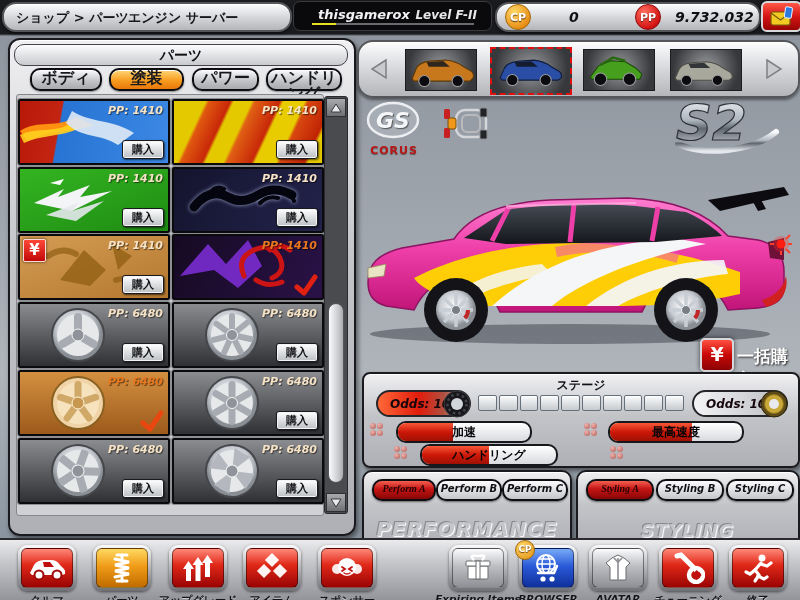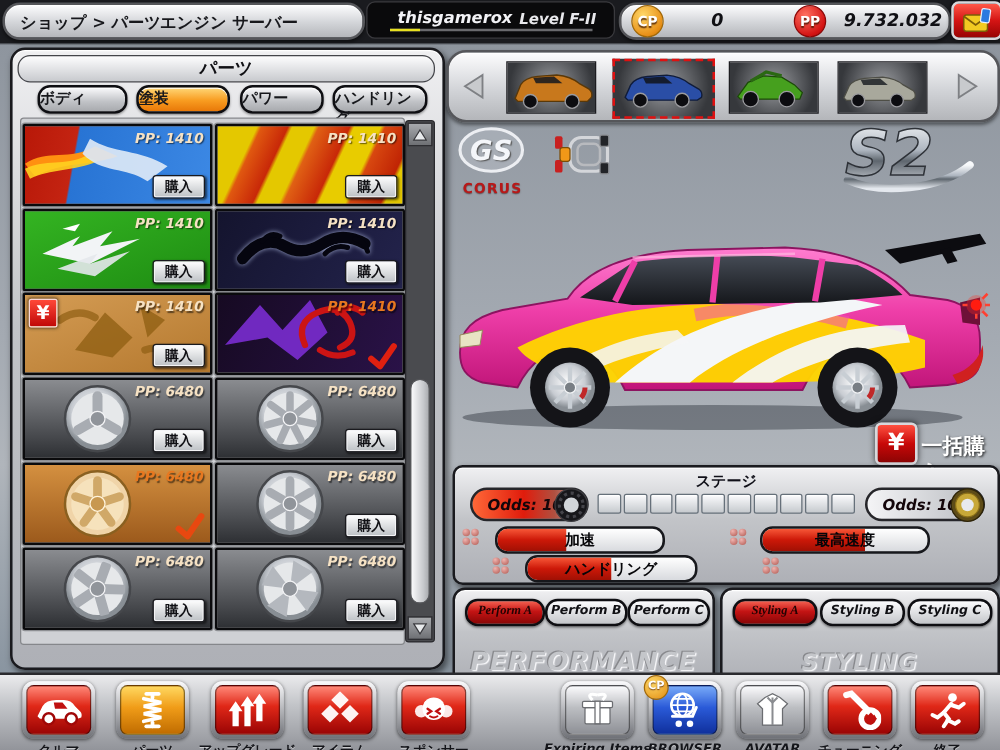--- a/index.html
+++ b/index.html
@@ -21,21 +21,21 @@
   .coin.cp{left:8px;background:radial-gradient(circle at 35% 30%,#ffd868,#e89018 70%,#c07008);border:1px solid #a06808;}
   .coin.pp{left:138px;background:radial-gradient(circle at 35% 30%,#ff7060,#d41414 70%,#9c0808;);border:1px solid #8c0808;background:radial-gradient(circle at 35% 30%,#ff7060,#d41414 70%,#9c0808);}
   .cur-val{font:italic 900 14px "DejaVu Sans",sans-serif;color:#101014;top:5px;}
   .mail-btn{left:761px;top:1px;width:37px;height:27px;border-radius:6px;border:2px solid #d8d8dc;background:linear-gradient(180deg,#ff5848,#d41414 50%,#980404);box-shadow:0 0 4px rgba(0,0,0,.6);display:flex;align-items:center;justify-content:center;}
   
   .panel{background:linear-gradient(180deg,#f0f0f2,#c2c4c8 45%,#aeb0b6);border:2px solid #1a1a1e;border-radius:12px;box-shadow:2px 3px 5px rgba(0,0,0,.5),inset 0 1px 0 #fff;}
   #parts-panel{left:8px;top:38px;width:344px;height:494px;}
   .pp-title{left:4px;top:4px;width:332px;height:20px;background:linear-gradient(180deg,#fdfdfe,#c8cace);border:1px solid #44454a;border-radius:10px;
     font-weight:bold;font-size:14px;color:#101014;text-align:center;line-height:20px;}
   .tab{height:19px;border:2px solid #0e0e12;border-radius:10px;background:linear-gradient(180deg,#fbfbfd,#c0c2c6 60%,#a8aaae);
-    font-weight:bold;font-size:12px;color:#17181c;text-align:left;line-height:16px;box-shadow:inset 0 1px 0 #fff,0 1px 2px rgba(0,0,0,.4);cursor:pointer;}
+    font-weight:bold;font-size:16px;color:#17181c;text-align:center;line-height:16px;box-shadow:inset 0 1px 0 #fff,0 1px 2px rgba(0,0,0,.4);cursor:pointer;}
   .tab.on{background:linear-gradient(180deg,#ffd878,#f89c20 55%,#e87808);}
   .grid-bg{left:6px;top:54px;width:306px;height:420px;background:#cfd1d5;border:1px solid #85878b;border-radius:3px;}
   .card{position:absolute;width:148px;height:62px;border:2px solid #0a0a0c;border-radius:2px;overflow:hidden;background:#333;box-shadow:0 0 0 1px #8d8f93;cursor:pointer;}
   .card .pp{position:absolute;top:3px;right:5px;font:italic bold 11px "DejaVu Sans",sans-serif;color:#f6e2c4;text-shadow:1px 1px 1px rgba(0,0,0,.55);}
   .card.owned .pp,.card.sel .pp{color:#e87820;}
   .buy{position:absolute;right:4px;bottom:4px;width:40px;height:17px;background:linear-gradient(180deg,#ffffff,#bcc0c4);border:1px solid #1a1a1e;border-radius:3px;
     font-weight:bold;font-size:11px;color:#101014;display:flex;align-items:center;justify-content:center;box-shadow:1px 1px 2px rgba(0,0,0,.6),inset 0 0 0 1px #f4f4f6;cursor:pointer;}
   .chk{position:absolute;right:4px;bottom:2px;}
   .yen-badge{position:absolute;left:3px;top:3px;width:21px;height:21px;background:linear-gradient(180deg,#ff4838,#c00808);border:1px solid #f8d8d8;border-radius:2px;
     color:#fff;font-weight:900;font-size:15px;text-align:center;line-height:20px;box-shadow:0 0 3px rgba(0,0,0,.7);}

